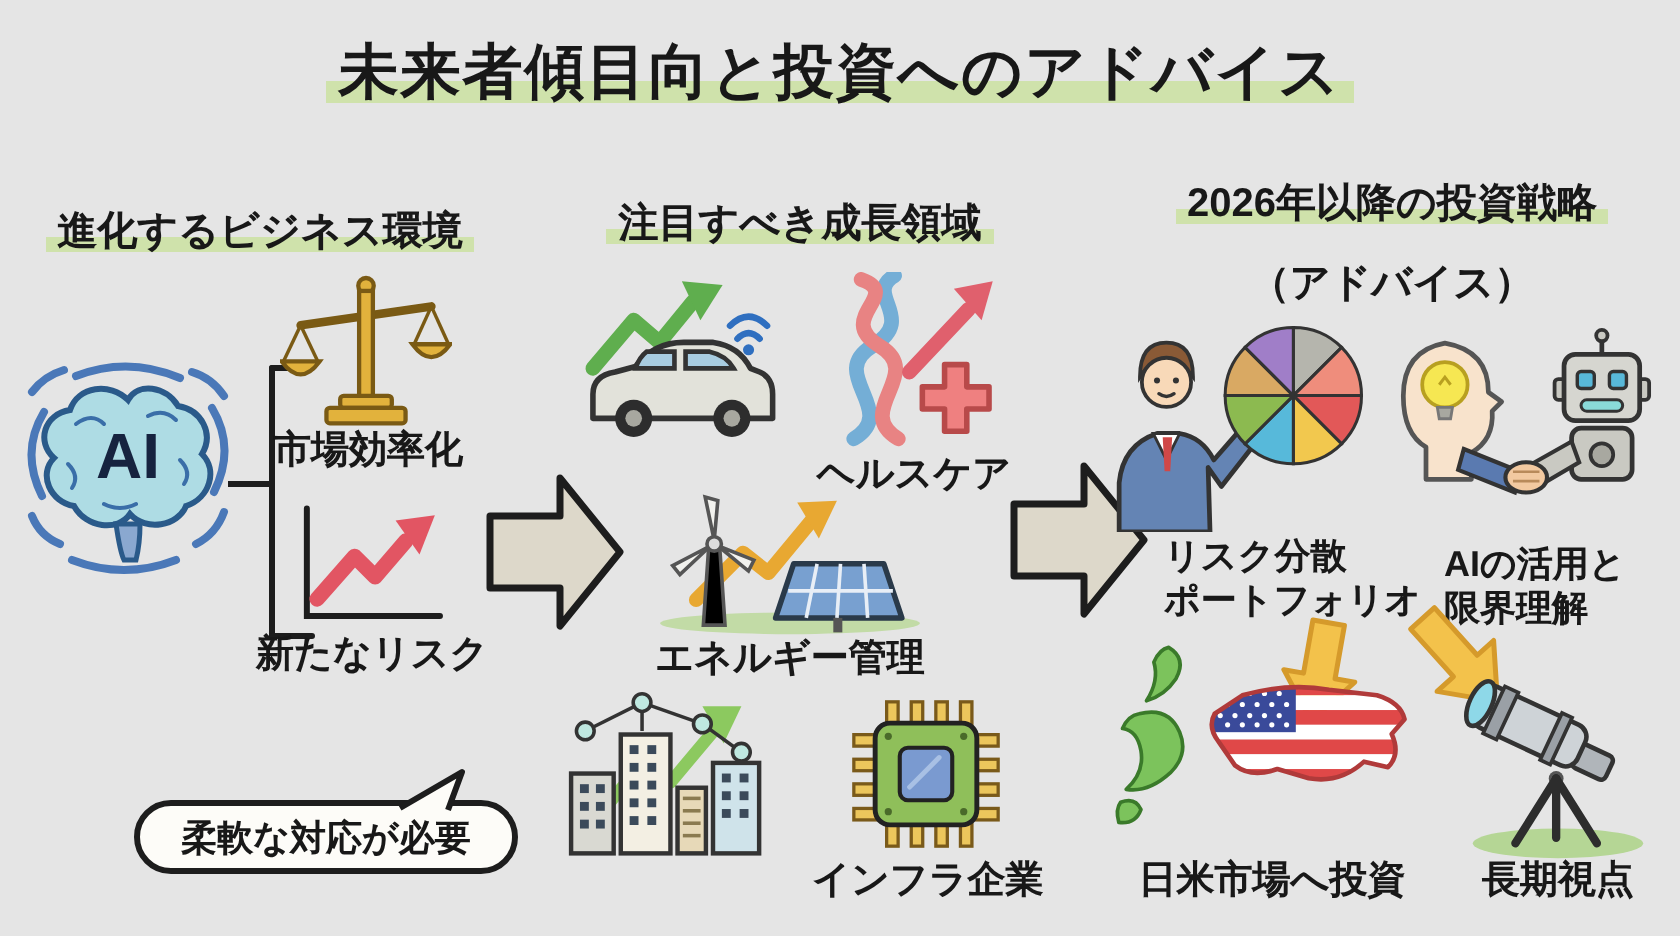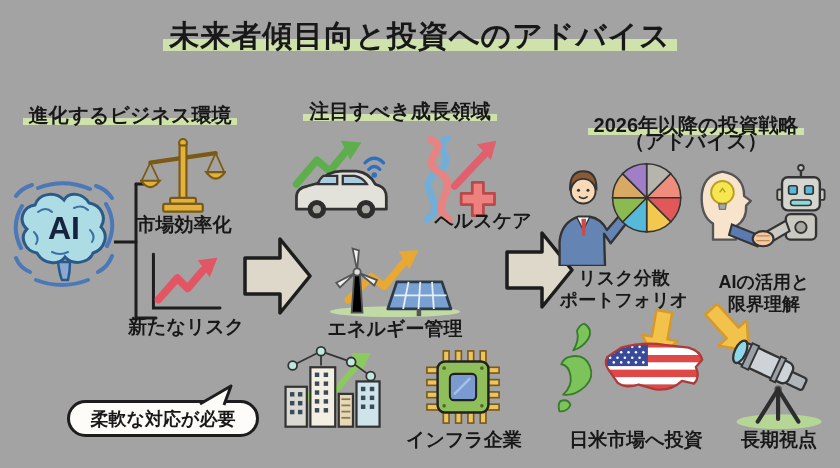--- a/index.html
+++ b/index.html
@@ -1,37 +1,37 @@
 <!DOCTYPE html>
 <html><head>
 <meta charset="utf-8">
 <style>
   * { margin:0; padding:0; box-sizing:border-box; }
   html,body { width:840px; height:468px; }
   body { font-family:"Liberation Sans","DejaVu Sans",sans-serif; }
   .stage {
     position:relative; width:840px; height:468px;
-    background:#a3a3a3; overflow:hidden; color:#181818;
+    background:#e5e5e5; overflow:hidden; color:#181818;
   }
   .abs { position:absolute; }
   .title {
     top:16px; left:0; width:840px; text-align:center;
     font-size:30px; font-weight:bold; letter-spacing:1px;
   }
   .hl {
     background:linear-gradient(to bottom, transparent 62%, #cfe2ab 62%, #cfe2ab 96%, transparent 96%);
     padding:0 6px;
   }
   .colhead {
     font-size:20px; font-weight:bold; text-align:center; white-space:nowrap;
   }
   .lbl {
     font-size:19px; font-weight:bold; text-align:center; white-space:nowrap;
   }
-  .lbl-sm { font-size:18px; font-weight:bold; text-align:center; white-space:nowrap; }
+  .lbl-sm { font-size:18px; font-weight:bold; white-space:nowrap;margin-left:24px; }
   .bubble {
     background:#fdfcf8; border:3px solid #1d1d1d; border-radius:22px;
     display:flex; align-items:center; justify-content:center;
     font-size:18px; font-weight:bold; white-space:nowrap;
   }
   .tail { position:absolute; }
   svg { display:block; }
 </style>
 </head>
 <body>
@@ -148,21 +148,21 @@
 
   <span class="abs" style="left:408px; top:136px;">
     <svg width="98" height="88" viewBox="0 0 105 95">
       <path d="M20,90 C45,75 5,55 30,40 C55,25 25,12 42,2" fill="none" stroke="#74aed6" stroke-width="8" stroke-linecap="round"></path>
       <path d="M44,90 C19,75 59,55 34,40 C9,25 47,12 24,4" fill="none" stroke="#e88383" stroke-width="8" stroke-linecap="round"></path>
       <polyline points="50,54 82,20" fill="none" stroke="#e0606d" stroke-width="8" stroke-linecap="round"></polyline>
       <polygon points="74,9 95,5 89,26" fill="#e0606d"></polygon>
       <path d="M69,50 L81,50 L81,62 L93,62 L93,74 L81,74 L81,86 L69,86 L69,74 L57,74 L57,62 L69,62 Z" fill="#ef8080" stroke="#b84a4a" stroke-width="3" stroke-linejoin="round"></path>
     </svg>
   </span>
-  <div class="abs lbl" style="left:402px; top:208px; width:110px;margin-left:26px;">ヘルスケア</div>
+  <div class="abs lbl" style="left:402px; top:224px; width:110px;">ヘルスケア</div>
 
   <span class="abs" style="left:322px; top:244px;">
     <svg width="146" height="74" viewBox="0 0 160 82">
       <ellipse cx="80" cy="75" rx="72" ry="6" fill="#c2dba6"></ellipse>
       <polyline points="28,62 54,36 68,47 92,18" fill="none" stroke="#e8a832" stroke-width="8" stroke-linecap="round" stroke-linejoin="round"></polyline>
       <polygon points="84,8 106,7 96,28" fill="#e8a832"></polygon>
       <polygon points="35,32 41,32 44,76 32,76" fill="#ececе6" fill-opacity="1" stroke="#555" stroke-width="2" style="fill:#ececе6"></polygon>
       <path d="M38,29 L33,5 L40,7 Z" fill="#f2f2ee" stroke="#555" stroke-width="2"></path>
       <path d="M36,32 L15,43 L19,48 Z" fill="#f2f2ee" stroke="#555" stroke-width="2"></path>
       <path d="M40,32 L60,40 L57,46 Z" fill="#f2f2ee" stroke="#555" stroke-width="2"></path>
@@ -260,21 +260,21 @@
     </svg>
   </span>
   <div class="abs lbl" style="left:406px; top:427px; width:114px;">インフラ企業</div>
 
   <span class="abs" style="left:505px; top:230px;">
     <svg width="70" height="80" viewBox="0 0 70 80">
       <polygon points="2,22 37,22 37,3 67,40 37,77 37,58 2,58" fill="#ddd8ca" stroke="#1d1d1d" stroke-width="3.5" stroke-linejoin="round"></polygon>
     </svg>
   </span>
 
-  <div class="abs colhead" style="left:552px; top:112px; width:288px;">
+  <div class="abs colhead" style="left:552px; top:88px; width:288px;">
     <span class="hl">2026年以降の投資戦略</span>
   </div>
   <div class="abs colhead" style="left:552px; top:128px; width:288px;">
     <span>（アドバイス）</span>
   </div>
 
   <span class="abs" style="left:552px; top:158px;">
     <svg width="142" height="108" viewBox="0 0 150 114">
       <path d="M19,32 Q19,14 33,14 Q47,14 47,32 Q40,23 33,25 Q25,23 19,32 Z" fill="#8a5a36" stroke="#333" stroke-width="2"></path>
       <circle cx="33" cy="35" r="13" fill="#f8d9b8" stroke="#333" stroke-width="2"></circle>

